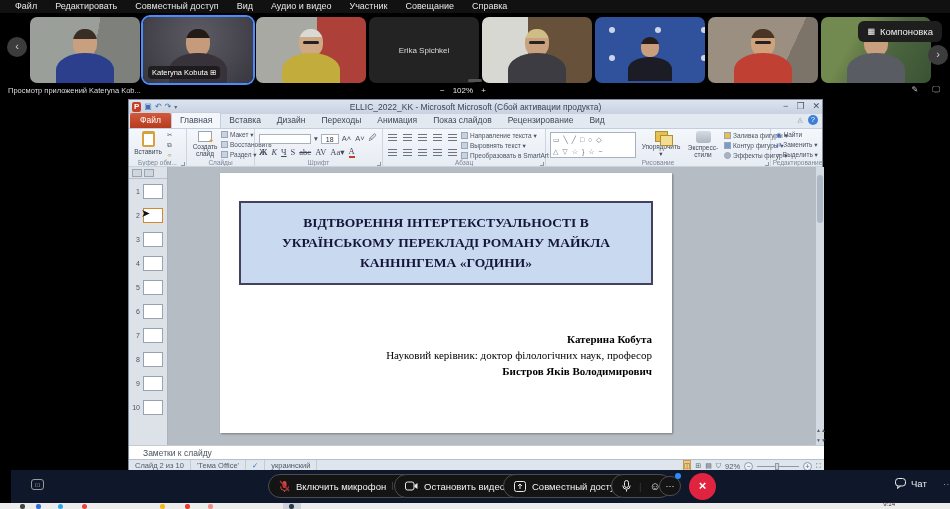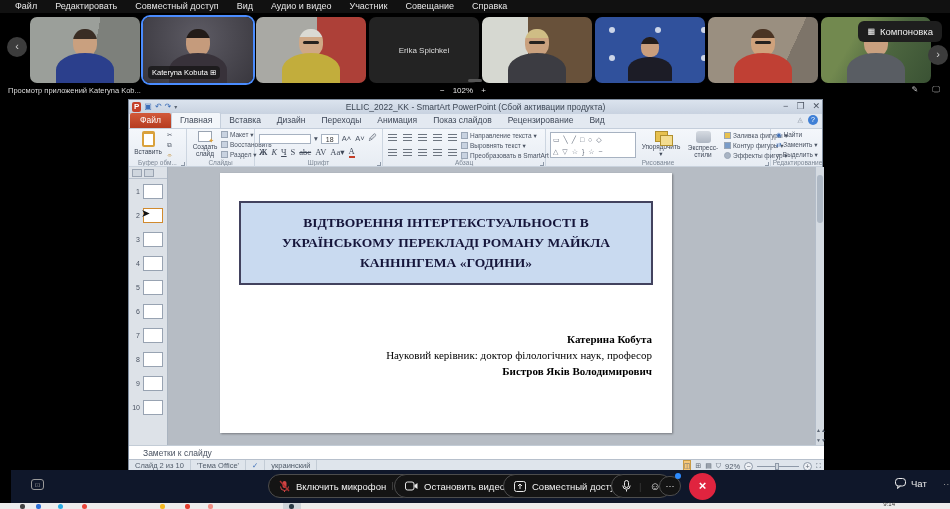--- a/index.html
+++ b/index.html
@@ -275,21 +275,21 @@
   <div id="ppt">
 
     <div id="ppt-titlebar">
       <div id="qat">
         <span class="qat-ic" style="background:#c43e28;color:#fff;padding:0 2px;border-radius:2px;font-weight:bold;">P</span>
         <span class="qat-ic" style="color:#3e6fb8;">▣</span>
         <span class="qat-ic" style="color:#3e6fb8;">↶</span>
         <span class="qat-ic" style="color:#3e6fb8;">↷</span>
         <span class="qat-ic" style="color:#5a6472;font-size:6px;">▾</span>
       </div>
-      <div id="ppt-title">ELLIC_2022_KK  -  SmartArt PowerPoint (Сбой активации продукта)</div>
+      <div id="ppt-title">ELLIC_2022_KK  -  Microsoft Microsoft (Сбой активации продукта)</div>
       <div id="win-controls">
         <span>−</span>
         <span>❐</span>
         <span>✕</span>
       </div>
     </div>
 
     <div id="ribbon-tabs">
       <span class="rtab file">Файл</span>
       <span class="rtab active">Главная</span>

